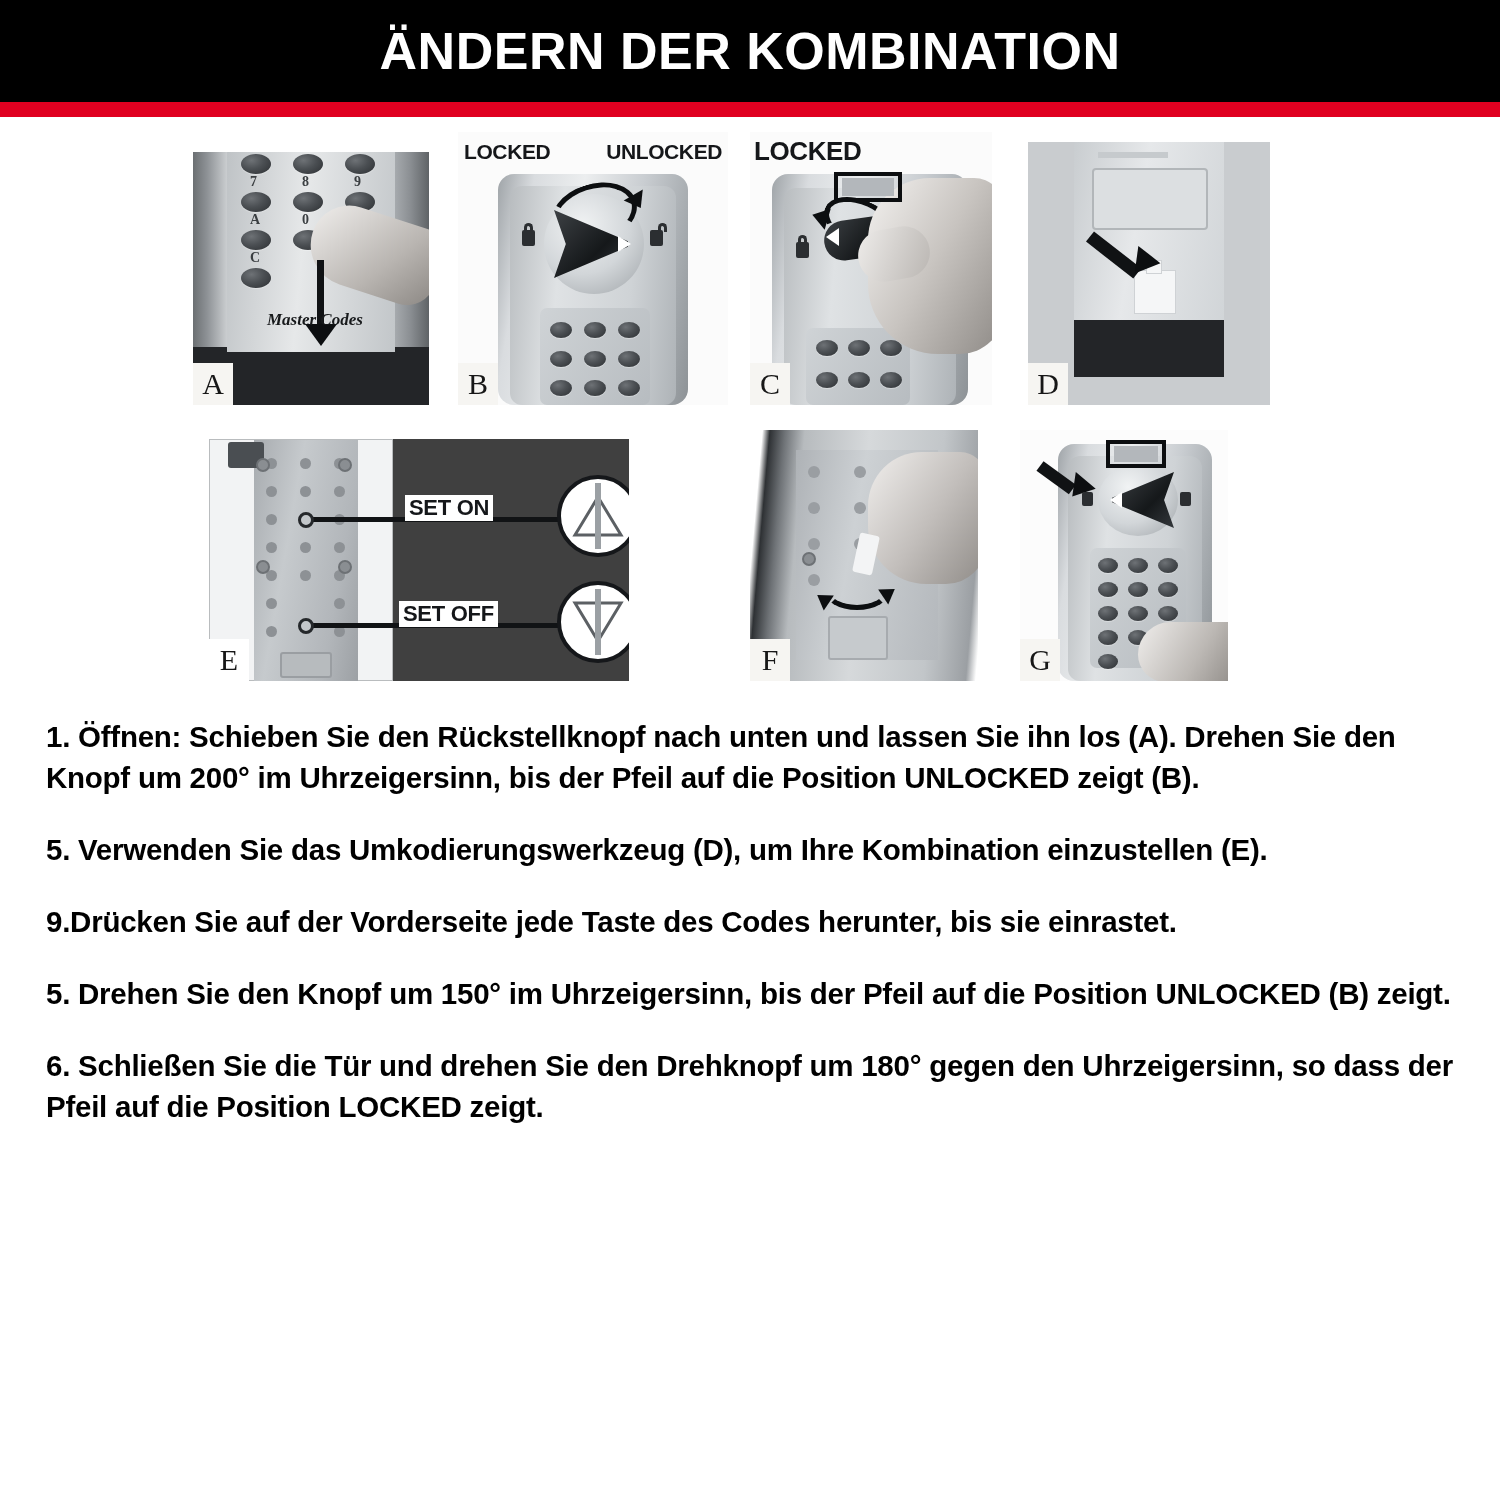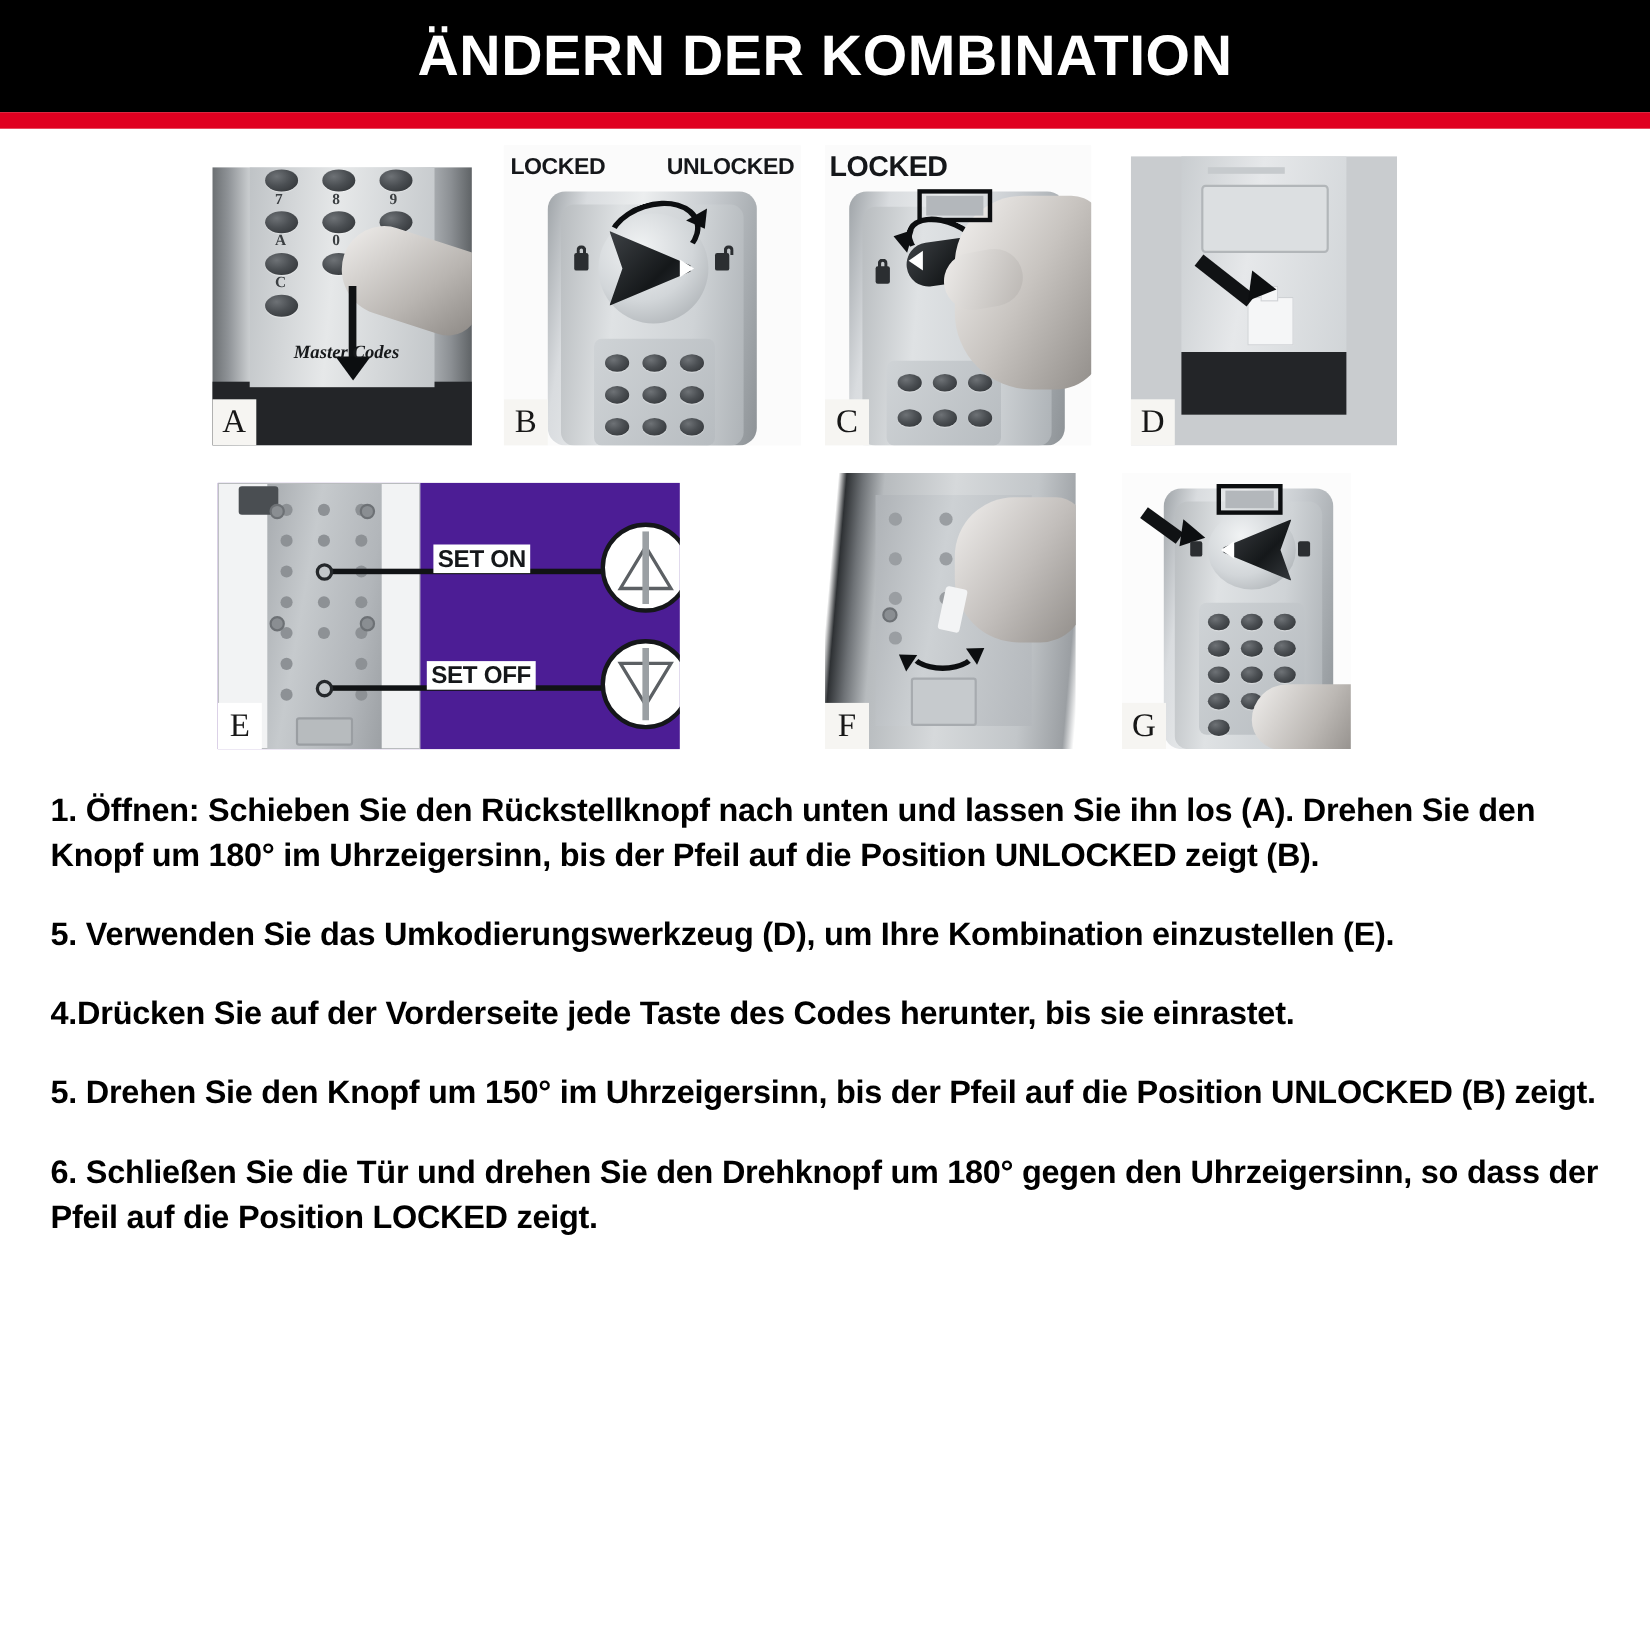--- a/index.html
+++ b/index.html
@@ -253,21 +253,21 @@
         <div style="position:absolute;left:106px;top:128px;width:42px;height:44px;background:#f5f6f7;border:1px solid #cfd2d5;"></div>
         <div style="position:absolute;left:118px;top:118px;width:16px;height:14px;background:#f5f6f7;border:1px solid #cfd2d5;"></div>
 
         <div class="arrow-line" style="left:62px; top:88px; width:60px; height:13px; transform:rotate(38deg); transform-origin:left center;"></div>
         <div style="position:absolute;left:100px;top:110px;width:0;height:0;border-left:14px solid transparent;border-right:14px solid transparent;border-top:24px solid #0c0e10;transform:rotate(38deg);"></div>
         <div class="darkstrip" style="left:46px; top:178px; width:150px; height:57px;"></div>
       </div>
       <div class="panel-letter">D</div>
     </div>
 
-    <div class="panel" style="left:198px; top:322px; width:420px; height:242px; background:#4c1d95;text-decoration:underline;">
+    <div class="panel" style="left:209px; top:322px; width:420px; height:242px; background:#404040;text-decoration:underline;">
       <div style="position:absolute;left:0;top:0;width:184px;height:242px;background:#f2f3f4;border:1px solid #b9bcbe;">
         <div style="position:absolute;left:44px;top:0;width:104px;height:242px;background:linear-gradient(100deg,#a7abaf,#c6cacd 35%,#b2b6ba 75%,#9ca0a4);"></div>
         <div style="position:absolute;left:18px;top:2px;width:36px;height:26px;background:#4a4e52;border-radius:3px;"></div>
 
         <div style="position:absolute;left:54px;top:14px;width:84px;height:190px;">
           <div style="position:absolute;left:2px;top:4px;width:11px;height:11px;border-radius:50%;background:#8d9195;"></div>
           <div style="position:absolute;left:36px;top:4px;width:11px;height:11px;border-radius:50%;background:#8d9195;"></div>
           <div style="position:absolute;left:70px;top:4px;width:11px;height:11px;border-radius:50%;background:#8d9195;"></div>
           <div style="position:absolute;left:2px;top:32px;width:11px;height:11px;border-radius:50%;background:#8d9195;"></div>
           <div style="position:absolute;left:36px;top:32px;width:11px;height:11px;border-radius:50%;background:#8d9195;"></div>
@@ -370,20 +370,20 @@
       <div class="key" style="left:138px; top:200px; width:20px; height:15px;"></div>
       <div class="key" style="left:78px; top:224px; width:20px; height:15px;"></div>
 
       <div style="position:absolute;left:118px;top:192px;width:104px;height:60px;background:linear-gradient(120deg,#f0eeec,#bcb8b4 58%,#8b8783);border-radius:40px 16px 8px 34px;z-index:20;"></div>
       <div class="panel-letter">G</div>
     </div>
 
   </div>
 
   <div class="instructions">
-    <p class="step">1. Öffnen: Schieben Sie den Rückstellknopf nach unten und lassen Sie ihn los (A). Drehen Sie den Knopf um 180° im Uhrzeigersinn, bis der Pfeil auf die Position UNLOCKED zeigt (B).</p>
+    <p class="step">1. Öffnen: Schieben Sie den Rückstellknopf nach unten und lassen Sie ihn los (A). Drehen Sie den Knopf um 200° im Uhrzeigersinn, bis der Pfeil auf die Position UNLOCKED zeigt (B).</p>
     <p class="step">5. Verwenden Sie das Umkodierungswerkzeug (D), um Ihre Kombination einzustellen (E).</p>
-    <p class="step">4.Drücken Sie auf der Vorderseite jede Taste des Codes herunter, bis sie einrastet.</p>
+    <p class="step">9.Drücken Sie auf der Vorderseite jede Taste des Codes herunter, bis sie einrastet.</p>
     <p class="step">5. Drehen Sie den Knopf um 150° im Uhrzeigersinn, bis der Pfeil auf die Position UNLOCKED (B) zeigt.</p>
     <p class="step">6. Schließen Sie die Tür und drehen Sie den Drehknopf um 180° gegen den Uhrzeigersinn, so dass der Pfeil auf die Position LOCKED zeigt.</p>
   </div>
 
 </div>
 
 </body></html>

